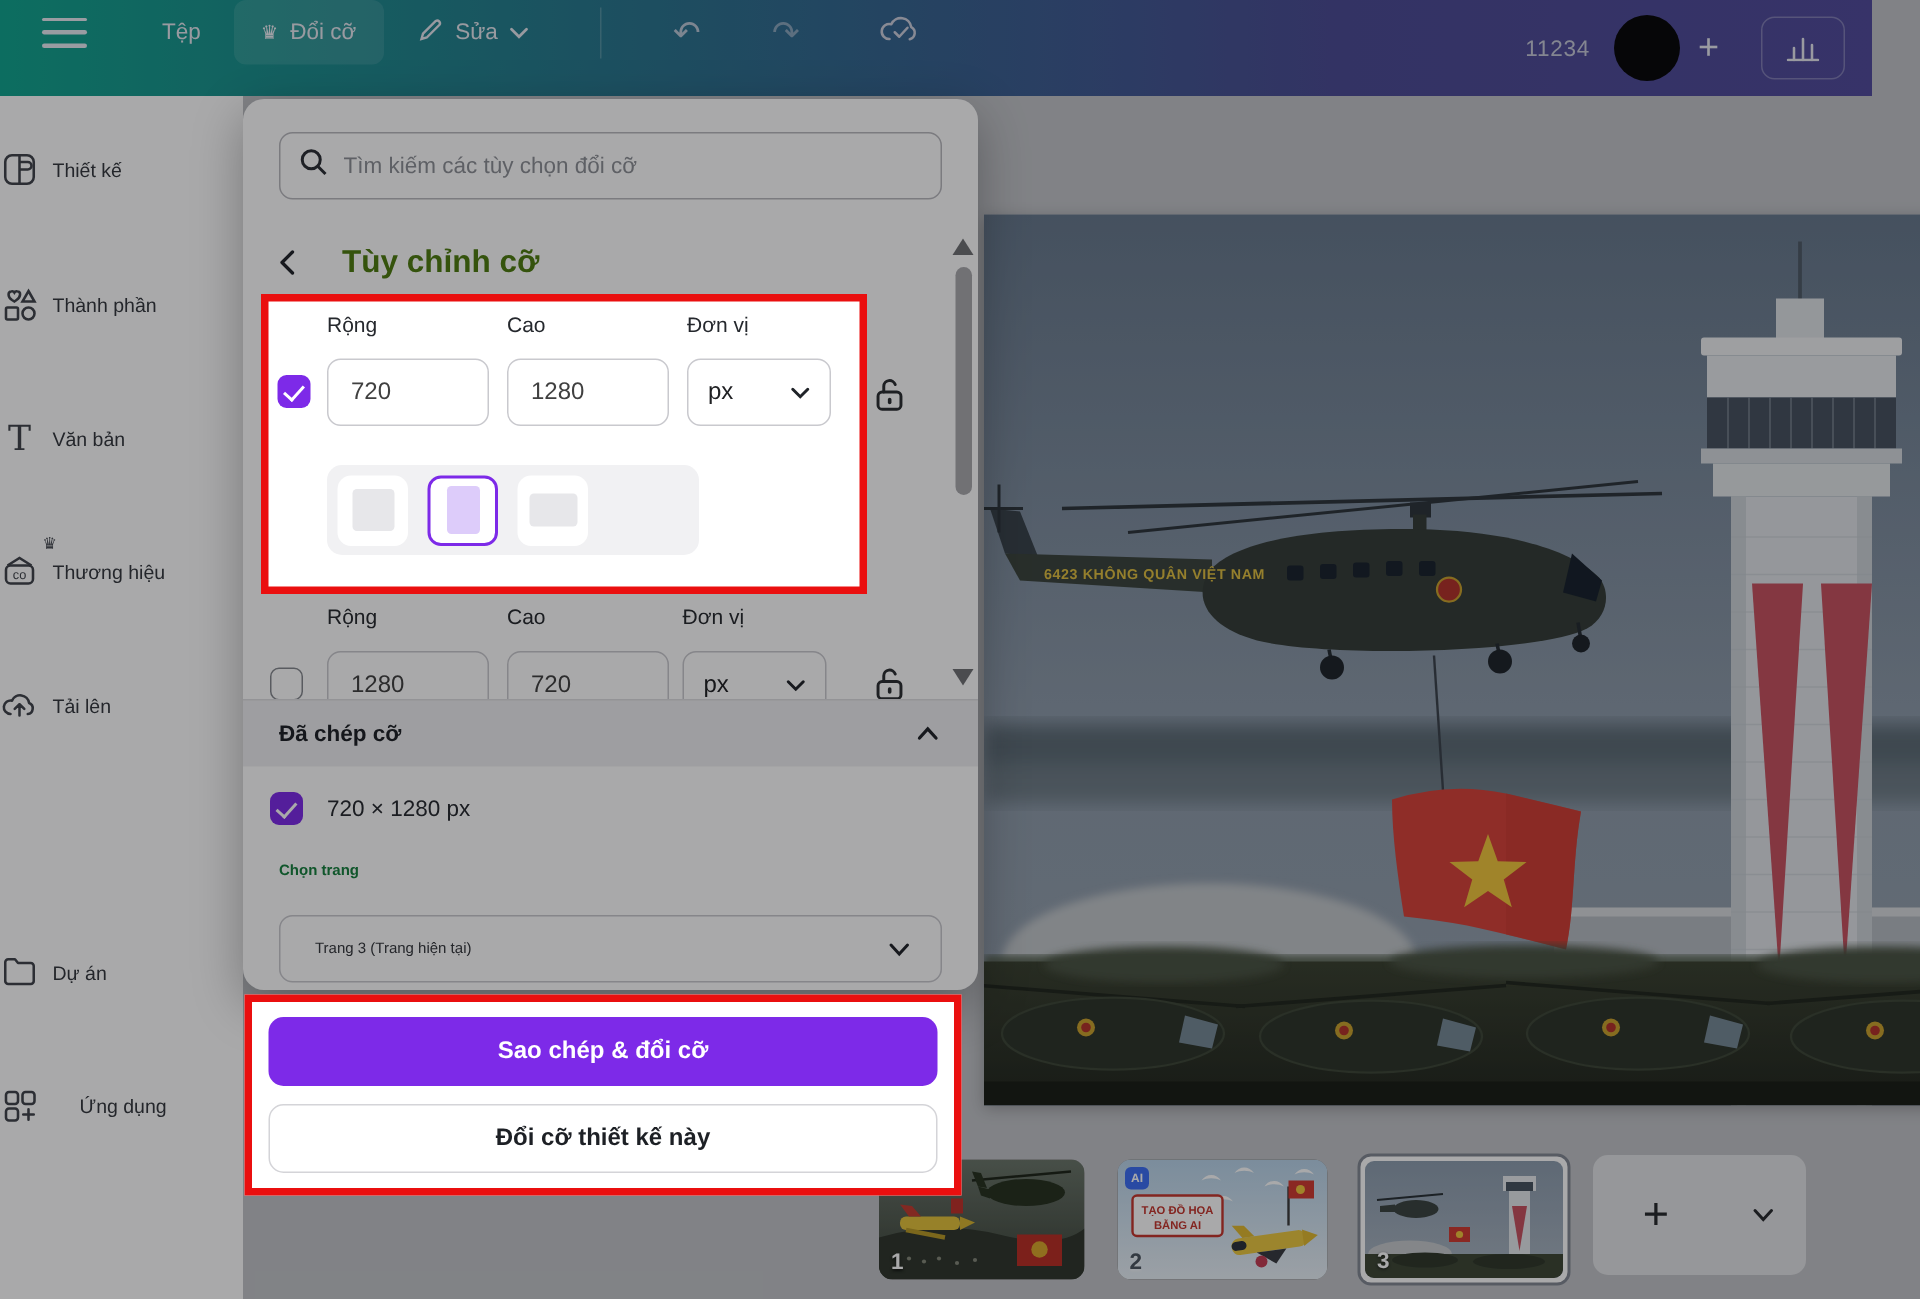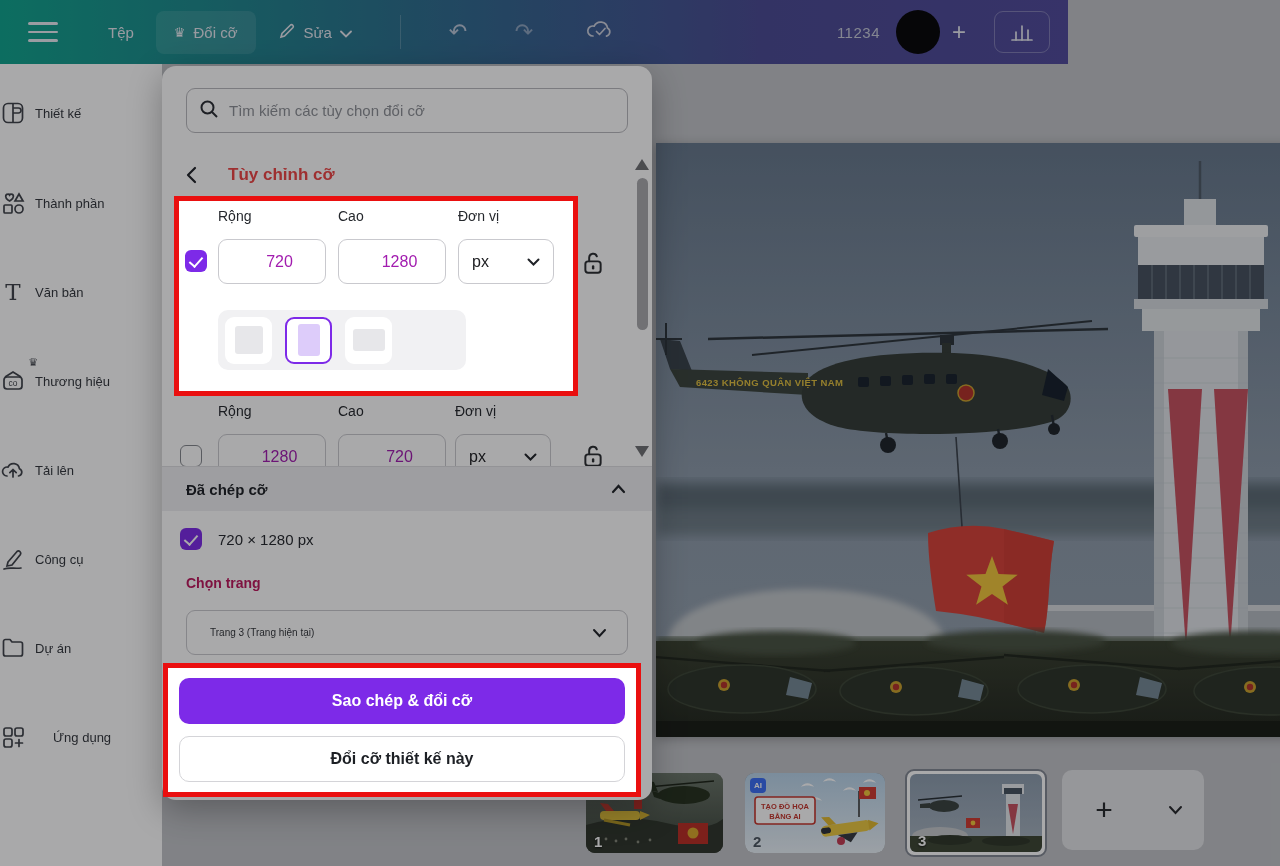--- a/index.html
+++ b/index.html
@@ -1,23 +1,23 @@
 <!DOCTYPE html>
 <html><head>
 <meta charset="utf-8">
 <style>
   * { margin:0; padding:0; box-sizing:border-box; }
   html,body { width:1280px; height:866px; overflow:hidden; background:#222;
     font-family:"Liberation Sans","DejaVu Sans",sans-serif; }
   .stage { position:relative; width:1280px; height:866px; overflow:hidden; background:#c2c4c8; }
 
   
-  .topbar { position:absolute; left:0; top:0; width:1068px; height:64px;
+  .topbar { position:absolute; left:0; top:0; width:1248px; height:64px;
     background:linear-gradient(90deg,#0fa48e 0%,#2b6f8e 38%,#4b4a94 72%,#504b9b 100%);
-    display:flex; align-items:center; }
+    display:flex; align-items:flex-start; }
   .tb-left { display:flex; align-items:center; gap:8px; padding-left:28px; }
   .hamburger { width:30px; height:20px; display:flex; flex-direction:column; justify-content:space-between; cursor:pointer; margin-right:28px; }
   .hamburger i { display:block; height:2.6px; background:#e9ebf3; border-radius:2px; }
   .tb-item { color:#e6e8f0; font-size:15px; padding:10px 14px; border-radius:8px; cursor:pointer; display:flex; align-items:center; gap:8px; }
   .tb-item.active { background:rgba(255,255,255,0.10); padding:13px 18px; }
   .crown { font-size:13px; color:#f0f1f7; line-height:1; }
   .chev-dn { width:12px; height:8px; }
   .tb-sep { width:1px; height:34px; background:rgba(255,255,255,0.20); margin:0 20px 0 26px; }
   .tb-ico { width:58px; text-align:center; color:#d4d8e6; font-size:22px; cursor:pointer; }
   .tb-ico.dim { opacity:.55; }
@@ -53,39 +53,39 @@
   .thumb3 .inner { position:relative; width:100%; height:100%; border-radius:6px; overflow:hidden; }
   .ai-badge { position:absolute; left:5px; top:5px; width:16px; height:15px; background:#3b6ef5; color:#fff;
     border-radius:4px; font-size:8px; font-weight:700; display:flex; align-items:center; justify-content:center; }
   .addwrap { position:absolute; left:900px; top:706px; width:142px; height:80px; background:#e2e3e6; border-radius:10px;
     display:flex; align-items:center; }
   .add-btn { width:84px; height:100%; display:flex; align-items:center; justify-content:center;
     font-size:30px; font-weight:300; color:#26282c; cursor:pointer; }
   .collapse-btn { width:58px; height:100%; display:flex; align-items:center; justify-content:center; cursor:pointer; }
 
   
-  .panel { position:absolute; left:162px; top:66px; width:490px; height:734px; background:#ffffff;
+  .panel { position:absolute; left:162px; top:66px; width:490px; height:594px; background:#ffffff;
     border-radius:14px; box-shadow:0 10px 34px rgba(0,0,0,.30);text-decoration:underline; }
   .search-wrap { position:absolute; left:24px; top:22px; width:442px; height:45px; border:1px solid #b9b9be;
     border-radius:9px; display:flex; align-items:center; padding:0 12px; gap:10px; background:#fff; }
   .search-wrap input { border:none; outline:none; flex:1; font-size:15px; color:#202328; background:transparent;
     font-family:inherit; }
   .search-wrap input::placeholder { color:#8d9096; }
   .panel-head { position:absolute; left:24px; top:94px; height:30px; display:flex; align-items:center; gap:22px; }
   .back-btn { width:20px; height:24px; display:flex; align-items:center; cursor:pointer; }
-  .panel-title { font-size:17px; font-weight:700; color:#ef4444; }
+  .panel-title { font-size:21px; font-weight:700; color:#4d7c0f; }
 
   .hl { position:absolute; background:#fff; border:5px solid #ea0f0f; z-index:60; }
   .hl1 { left:12px; top:130px; width:404px; height:200px; }
   .hl2 { left:1px; top:597px; width:478px; height:134px; }
 
   .col-lbl { position:absolute; font-size:14px; color:#25282d; }
   .field { position:absolute; height:45px; border:1px solid #c9c9ce; border-radius:9px; background:#fff; }
   .field input { width:100%; height:100%; border:none; outline:none; background:transparent; font-size:16px;
-    color:#a21caf; padding-left:15px; font-family:inherit;text-align:center; }
+    color:#404040; padding-left:15px; font-family:inherit; }
   .unit-sel { position:absolute; height:45px; width:96px; border:1px solid #c9c9ce; border-radius:9px; background:#fff;
     display:flex; align-items:center; justify-content:space-between; padding:0 13px; cursor:pointer; font-size:16px; color:#202124; }
   .cbx { position:absolute; width:22px; height:22px; border-radius:6px; cursor:pointer; }
   .cbx.on { background:#7d2ae8; }
   .cbx.on::after { content:""; position:absolute; left:7px; top:3.5px; width:6px; height:11px;
     border:solid #fff; border-width:0 2.2px 2.2px 0; transform:rotate(42deg); }
   .cbx.off { background:#fff; border:1.6px solid #85888e; }
 
   .orient { position:absolute; left:39px; top:109px; width:248px; height:60px; background:#f1f1f3; border-radius:10px;
     display:flex; align-items:center; gap:13px; padding:0 7px; }
@@ -100,21 +100,21 @@
     border-left:7px solid transparent; border-right:7px solid transparent; }
   .sb-track-up { top:93px; border-bottom:11px solid #6f7074; }
   .sb-track-dn { top:380px; border-top:11px solid #6f7074; }
   .sb-thumbbar { position:absolute; left:475px; top:112px; width:11px; height:152px; background:#a9a9ad; border-radius:6px; cursor:pointer; }
 
   .selbar { position:absolute; left:0; top:400px; width:490px; height:45px; background:#efeff1;
     border-top:1px solid #dedee1; display:flex; align-items:center; justify-content:space-between; padding:0 26px 0 24px; cursor:pointer; }
   .selbar .t { font-size:15px; font-weight:700; color:#1d2025; }
 
   .selrow-lbl { position:absolute; left:56px; top:465px; font-size:15px; color:#26292e; }
-  .choose-lbl { position:absolute; left:24px; top:509px; font-size:14px; font-weight:700; color:#be185d; }
+  .choose-lbl { position:absolute; left:24px; top:509px; font-size:10px; font-weight:700; color:#15803d; }
   .page-select { position:absolute; left:24px; top:544px; width:442px; height:45px; border:1px solid #c9c9ce; border-radius:9px;
     display:flex; align-items:center; justify-content:space-between; padding:0 20px 0 23px; cursor:pointer; background:#fff; }
   .page-select .v { font-size:10px; color:#33363b; }
 
   .btn { position:absolute; left:11px; width:446px; height:46px; border-radius:10px; display:flex;
     align-items:center; justify-content:center; font-size:16px; font-weight:700; cursor:pointer; }
   .btn-primary { top:10px; background:#7d2ae8; color:#ffffff; }
   .btn-secondary { top:68px; background:#fff; border:1px solid #d4d4d8; color:#1d2025; }
 
   
@@ -442,29 +442,20 @@
     </div>
     <div class="sb-item" style="top:393px;">
       <span class="sb-icon">
         <svg width="26" height="26" viewBox="0 0 26 26" fill="none" stroke="#3f434a" stroke-width="1.7" stroke-linecap="round" stroke-linejoin="round">
           <path d="M7,19 a4.5,4.5 0 1 1 1,-8.9 a6,6 0 0 1 11.4,1.6 a3.8,3.8 0 0 1 -0.9,7.3"></path>
           <path d="M13,20 V12.5 M13,12.5 L9.8,15.6 M13,12.5 L16.2,15.6"></path>
         </svg>
         </span>
       <span class="lbl">Tải lên</span>
     </div>
-    <div class="sb-item" style="top:482px;">
-      <span class="sb-icon">
-        <svg width="26" height="26" viewBox="0 0 26 26" fill="none" stroke="#3f434a" stroke-width="1.7" stroke-linecap="round">
-          <path d="M8,16 L17,5.5 a2.3,2.3 0 0 1 3.4,3 L12,19 L7,20 Z"></path>
-          <path d="M4,23 C9,21 15,23 21,22"></path>
-        </svg>
-        </span>
-      <span class="lbl">Công cụ</span>
-    </div>
     <div class="sb-item" style="top:571px;text-align:center;">
       <span class="sb-icon">
         <svg width="26" height="26" viewBox="0 0 26 26" fill="none" stroke="#3f434a" stroke-width="1.7" stroke-linejoin="round">
           <path d="M3.5,8 V6.5 a2,2 0 0 1 2,-2 H10 l2,2.5 h8.5 a2,2 0 0 1 2,2 V19 a2,2 0 0 1 -2,2 H5.5 a2,2 0 0 1 -2,-2 Z"></path>
         </svg>
         </span>
       <span class="lbl">Dự án</span>
     </div>
     <div class="sb-item" style="top:660px;gap:27px;">
       <span class="sb-icon">

